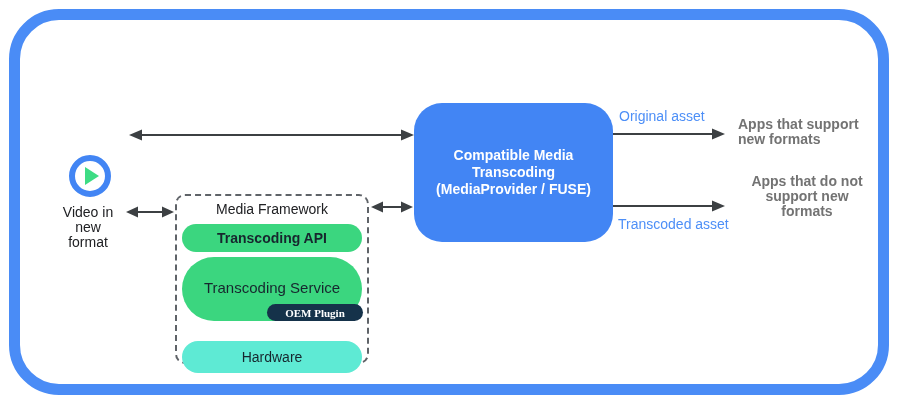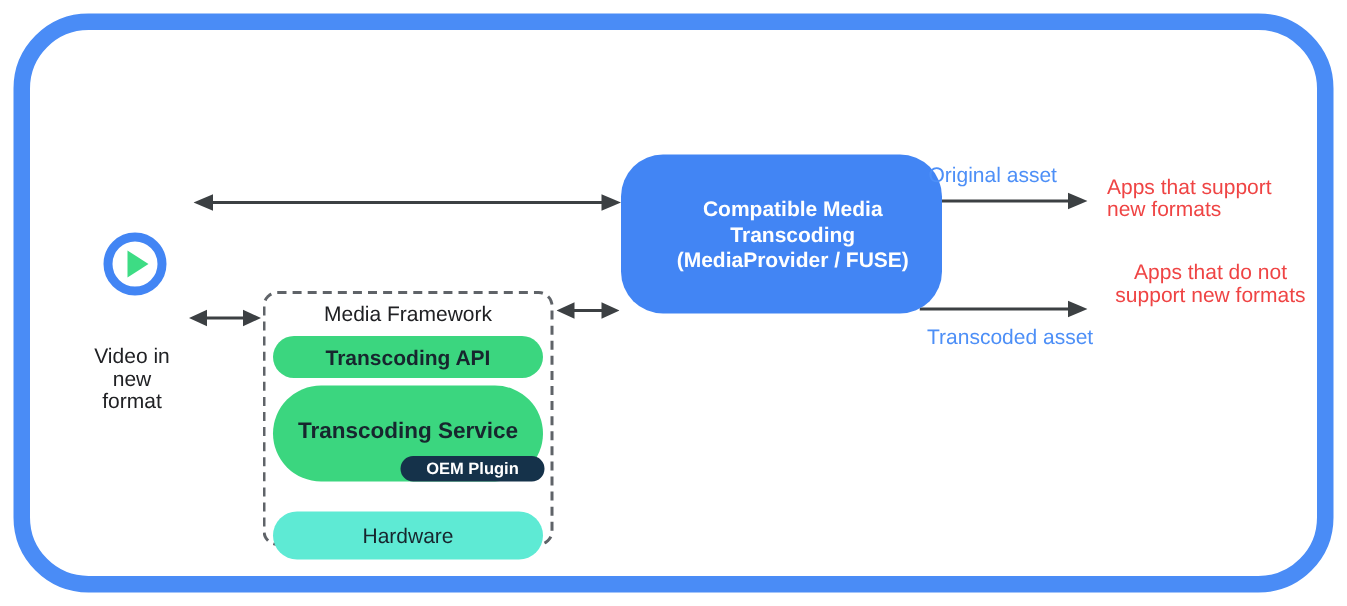--- a/index.html
+++ b/index.html
@@ -20,55 +20,55 @@
     display:flex;align-items:center;justify-content:center;
   }
   .play-triangle{
     width:0;height:0;margin-left:4px;
     border-left:14px solid #3DDC84;
     border-top:9px solid transparent;
     border-bottom:9px solid transparent;
   }
   .video-label{
     left:42px;top:205px;width:92px;text-align:center;
-    font-size:14px;line-height:15px;white-space:pre-line;margin-top:25px;
+    font-size:14px;line-height:15px;white-space:pre-line;
   }
   
   .framework{
     left:175px;top:194px;width:194px;height:170px;box-sizing:border-box;
     border:2px dashed #5F6368;border-radius:10px;
   }
   .framework-title{
     position:absolute;left:0;top:5px;width:100%;text-align:center;
     font-size:14px;color:#202124;
   }
   .pill{
     position:absolute;left:5px;width:180px;box-sizing:border-box;
     display:flex;align-items:center;justify-content:center;
     font-size:14px;color:#17262E;text-align:left;
   }
   .pill-api{top:28px;height:28px;background:#3BD67F;border-radius:14px;font-weight:bold;}
-  .pill-service{top:61px;height:64px;background:#3BD67F;border-radius:32px;font-weight:bold;font-size:15px;align-items:flex-start;padding-top:22px;}
+  .pill-service{top:61px;height:64px;background:#3BD67F;border-radius:32px;font-weight:normal;font-size:15px;align-items:flex-start;padding-top:22px;}
   .pill-oem{
     position:absolute;left:90px;top:108px;width:96px;height:17px;
     background:#15324A;border-radius:9px;color:#ffffff;font-weight:bold;font-size:11px;
-    display:flex;align-items:center;justify-content:center;
+    display:flex;align-items:center;justify-content:center;font-family:Liberation Serif, serif;
   }
   .pill-hardware{top:129px;height:32px;background:#5eead4;border-radius:16px;margin-top:16px;}
   
   .transcoding-box{
-    left:414px;top:103px;width:199px;height:106px;background:#4285F4;border-radius:28px;
+    left:414px;top:103px;width:199px;height:139px;background:#4285F4;border-radius:28px;
     display:flex;align-items:center;justify-content:center;text-align:center;
-    color:#ffffff;font-weight:bold;font-size:14px;line-height:17px;white-space:pre-line;padding-left:15px;
+    color:#ffffff;font-weight:bold;font-size:14px;line-height:17px;white-space:pre-line;
   }
   
   .asset-label{font-size:14px;color:#4D8FF7;}
   .asset-original{left:619px;top:108px;}
   .asset-transcoded{left:618px;top:216px;}
-  .apps-text{font-size:14px;line-height:15px;color:#ef4444;}
+  .apps-text{font-size:14px;line-height:15px;color:#737373;font-weight:bold;}
   .apps-support{left:738px;top:117px;width:126px;}
   .apps-nosupport{left:738px;top:174px;width:138px;text-align:center;}
   svg{display:block;}
 </style>
 </head>
 <body>
 
 <div class="abs frame"></div>
 
 <div class="abs play-circle">

